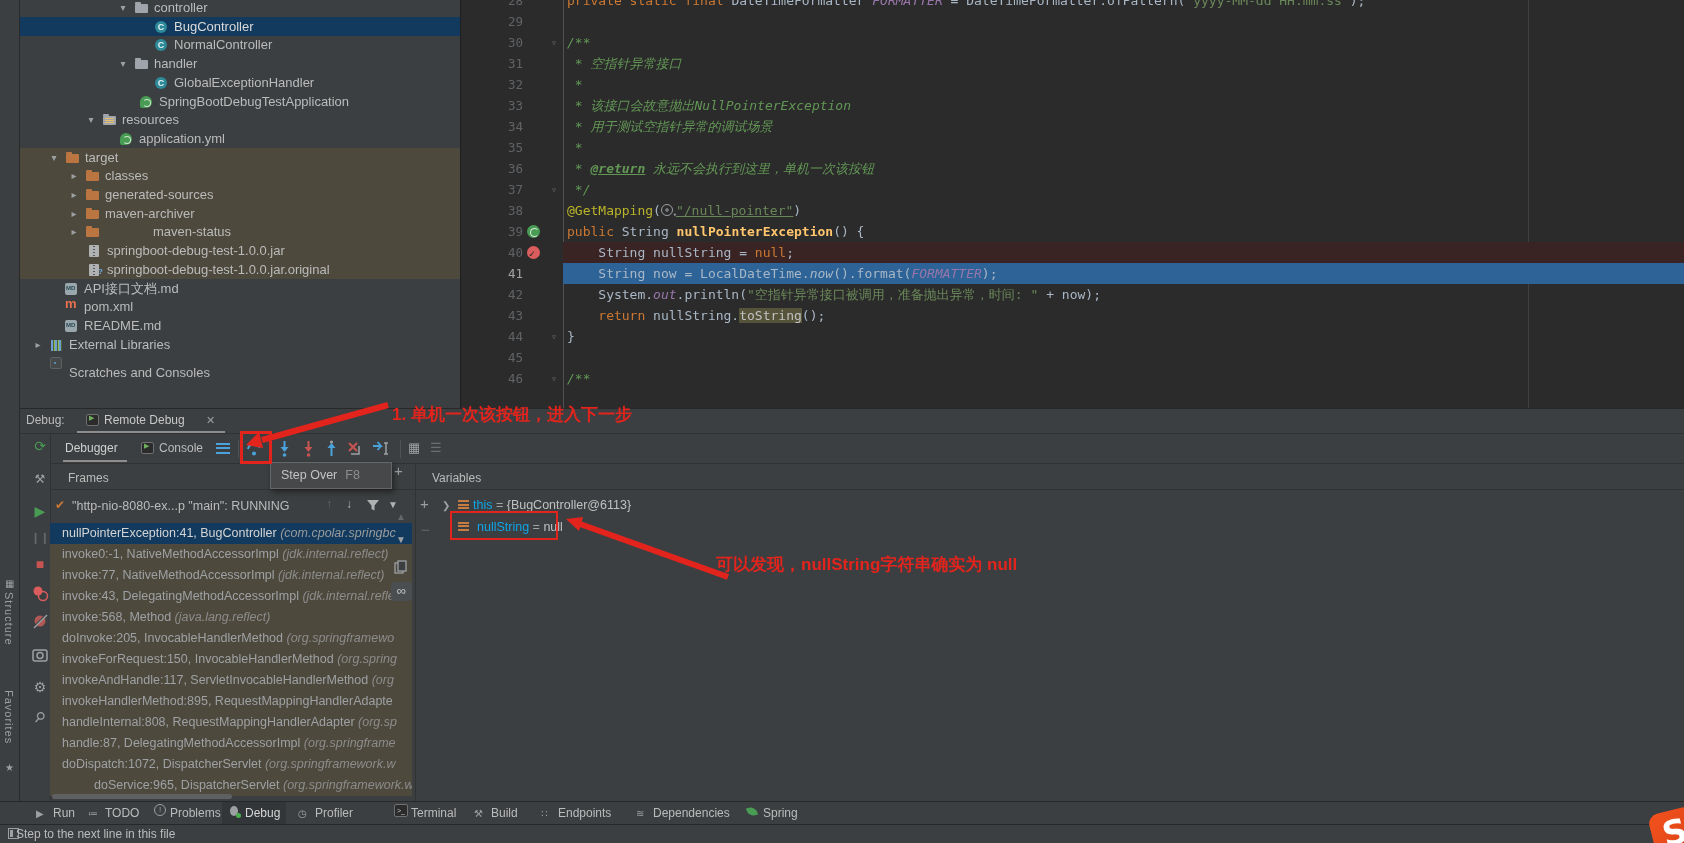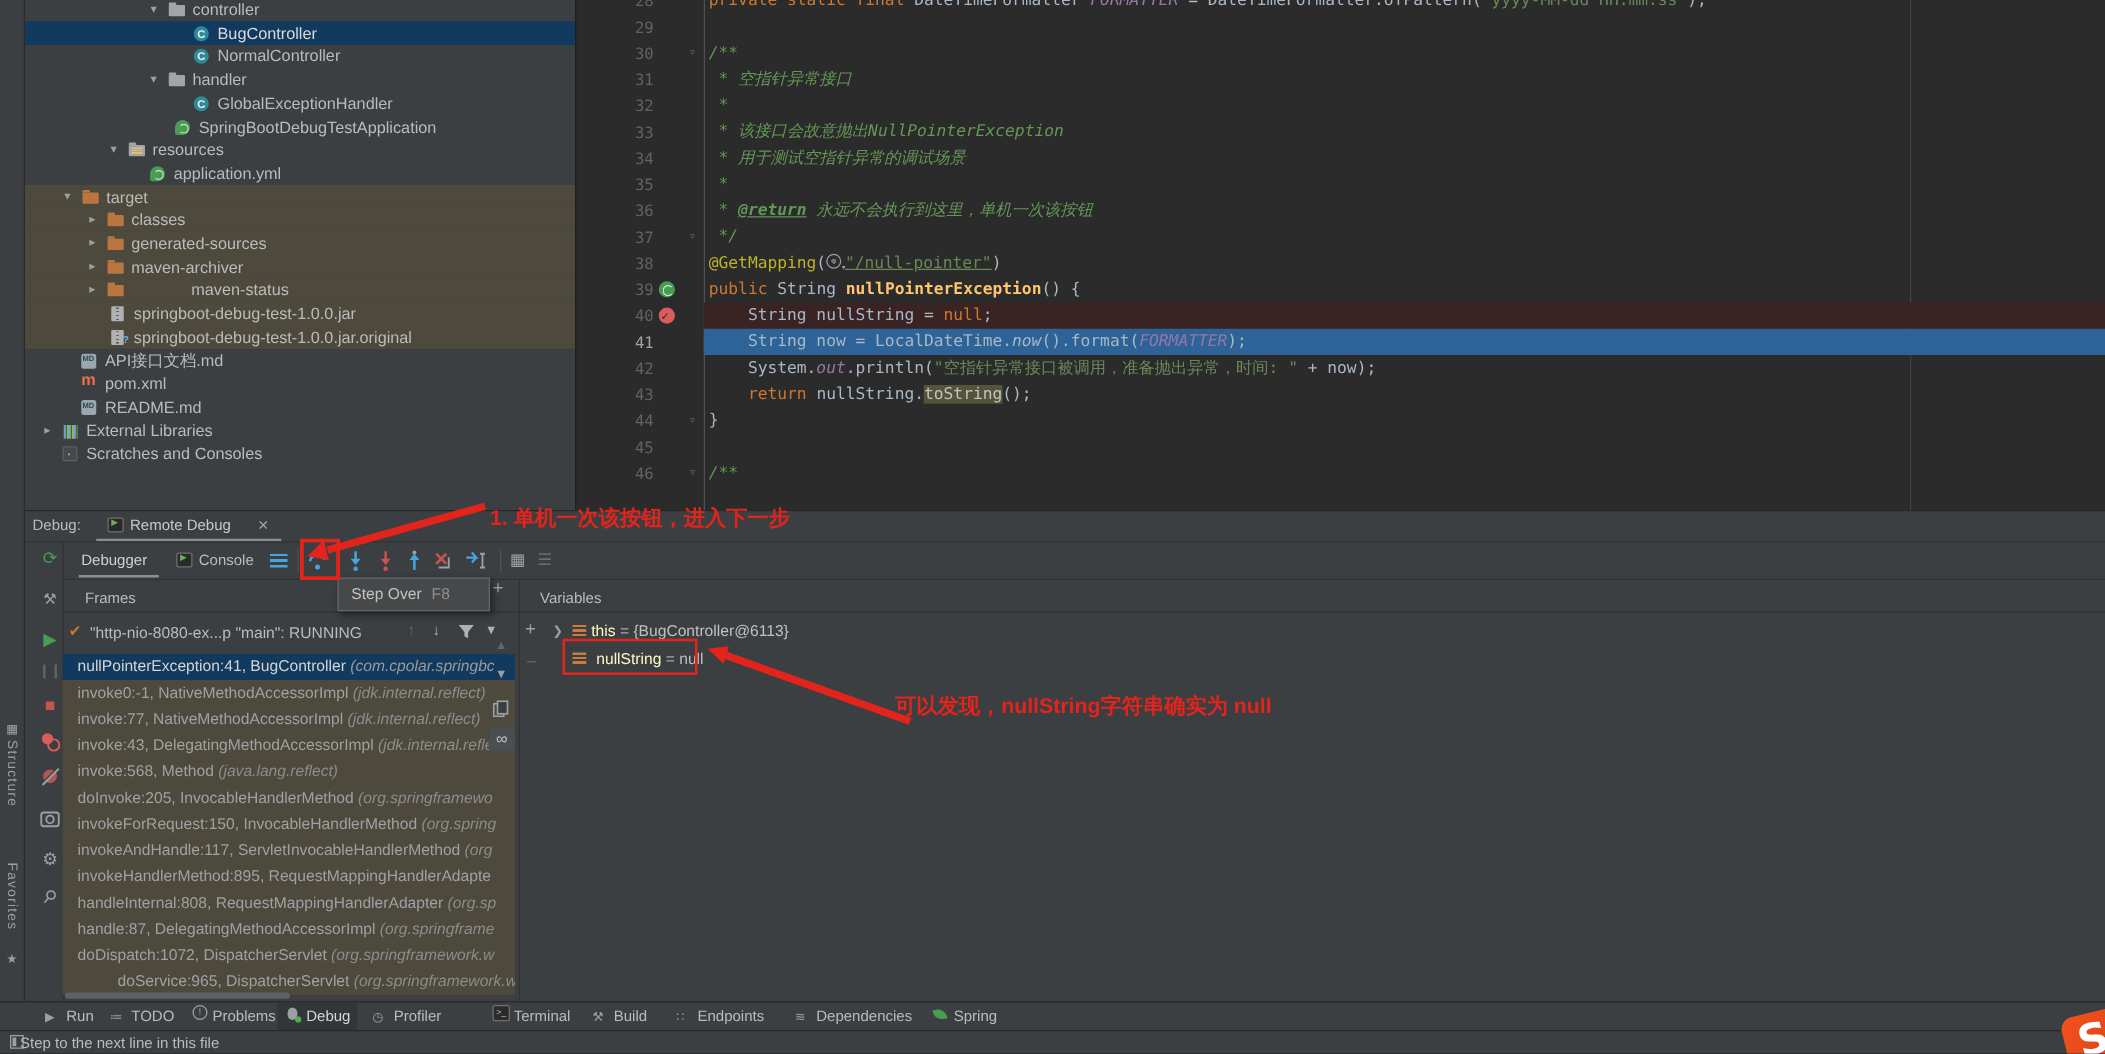--- a/index.html
+++ b/index.html
@@ -78,21 +78,21 @@
   .vsep { position:absolute; width:1px; height:18px; background:#515151; }
   .tbic { color:#9DA0A3; font-size:13px; position:absolute; }
   
   #frames-olive { position:absolute; left:30px; top:135px; width:362px; height:252px; background:#4D493D; }
   .frow { position:absolute; left:30px; width:362px; height:21px; line-height:21px; white-space:nowrap; overflow:hidden; font-size:12.5px; color:#9EA1A4; }
   .frow i { font-style:italic; color:#8C8C8C; }
   .frow.sel { background:#123A5E; color:#D4D4D4; }
   .frow.sel i { color:#9A9A9A; }
   .frow span { padding-left:12px; }
   .varrow { position:absolute; height:21px; line-height:21px; font-size:12.5px; white-space:nowrap; }
-  .vname { color:#fef9c3; }
+  .vname { color:#0ea5e9; }
   .vval { color:#A3A3A3; }
   .vic { position:absolute; top:5px; width:11px; height:10px; background:repeating-linear-gradient(#C77D41 0 2px,transparent 2px 3.5px); }
   .chev { color:#9DA0A3; font-size:10px; }
   #tooltip { position:absolute; left:250px; top:53px; width:122px; height:27px; background:#46484A; border:1px solid #646668; box-shadow:2px 3px 6px rgba(0,0,0,.45); line-height:25px; padding-left:10px; z-index:30; font-size:12.5px; color:#C3C3C3; }
   #tooltip b { color:#8F8F8F; font-weight:normal; margin-left:8px; }
   #hscroll { position:absolute; left:32px; top:385px; width:180px; height:5px; background:#5E6062; border-radius:3px; }
   .sidebtn { position:absolute; color:#9DA0A3; font-size:12px; }
   #inf-btn { position:absolute; left:371px; top:173px; width:21px; height:19px; background:#4B4E50; border-radius:3px; color:#C3C3C3; text-align:center; line-height:17px; font-size:13px; }
 
   
@@ -254,21 +254,21 @@
         <span class="cv" style="left: 12px;">▸</span>
         <span class="ti ti-lib" style="left: 30px;">
           <i></i>
         </span>
         <span style="left: 49px;">External Libraries</span>
       </div>
       <div class="trow" style="top: 353.3px;">
         <span class="ti ti-scratch" style="left: 30px;">
           <i></i>
         </span>
-        <span style="left: 49px;">Scratches and Consoles</span>
+        <span style="left: 49px; margin-top: 10px;">Scratches and Consoles</span>
       </div>
     </div>
 
   <div id="editor" class="abs">
     <div id="gutterline" class="abs"></div>
     <div id="guide" class="abs"></div>
     <div id="lines">
         <div class="cline" style="top: -10px;"><span class="lnum">28</span><span class="ltext"><span class="kw">private static final </span><span class="txt">DateTimeFormatter </span><span class="fld">FORMATTER </span><span class="txt">= DateTimeFormatter.ofPattern(</span><span class="str">"yyyy-MM-dd HH:mm:ss"</span><span class="txt">);</span></span></div>
         <div class="cline" style="top: 11px;"><span class="lnum">29</span><span class="ltext"></span></div>
         <div class="cline" style="top: 32px;"><span class="lnum">30</span><span class="fold">▿</span><span class="ltext"><span class="cmt">/**</span></span></div>

